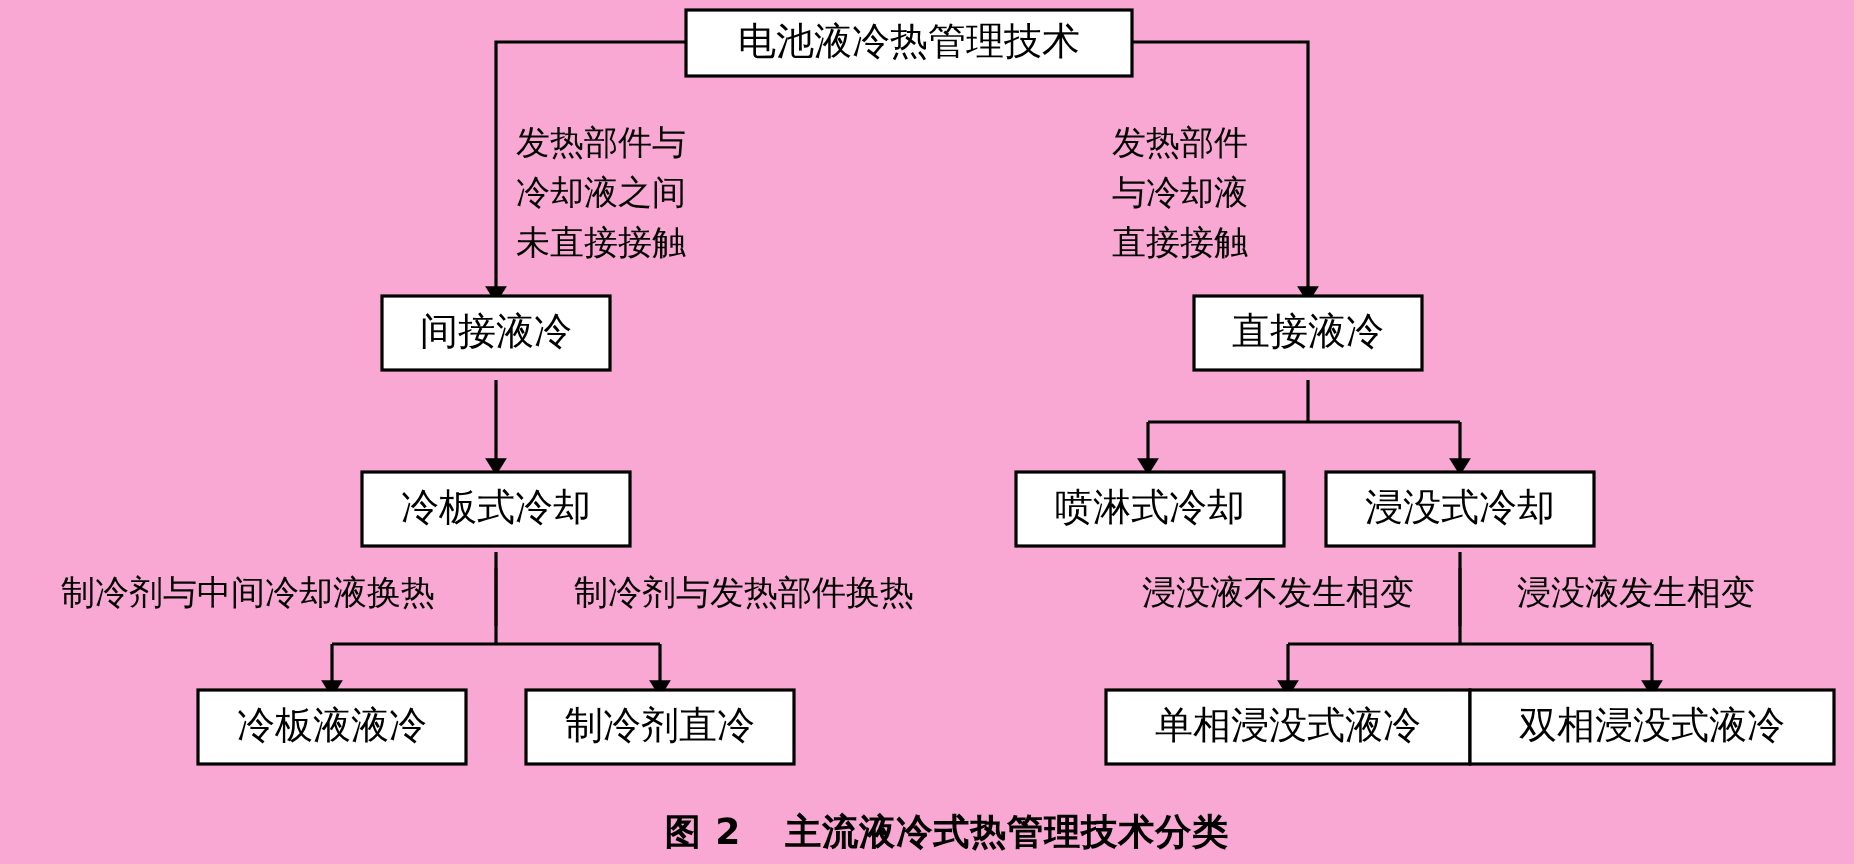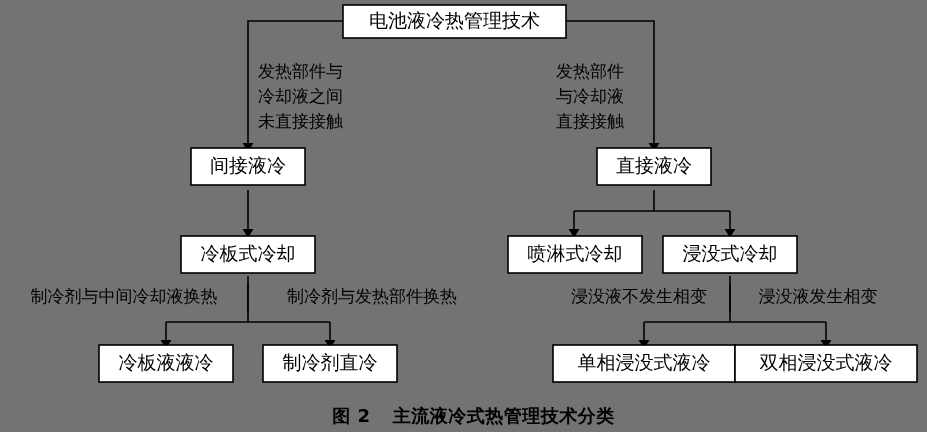--- a/index.html
+++ b/index.html
@@ -4,21 +4,21 @@
 <style>
   html, body {
     margin: 0;
     padding: 0;
     background: #ffffff;
   }
   #page {
     position: relative;
     width: 927px;
     height: 432px;
-    background: #737373;
+    background: #f9a8d4;
     font-family: "Liberation Serif", "DejaVu Serif", serif;
     overflow: hidden;
     text-decoration: underline;
   }
   #diagram {
     position: absolute;
     left: 0;
     top: 0;
     width: 927px;
     height: 432px;

